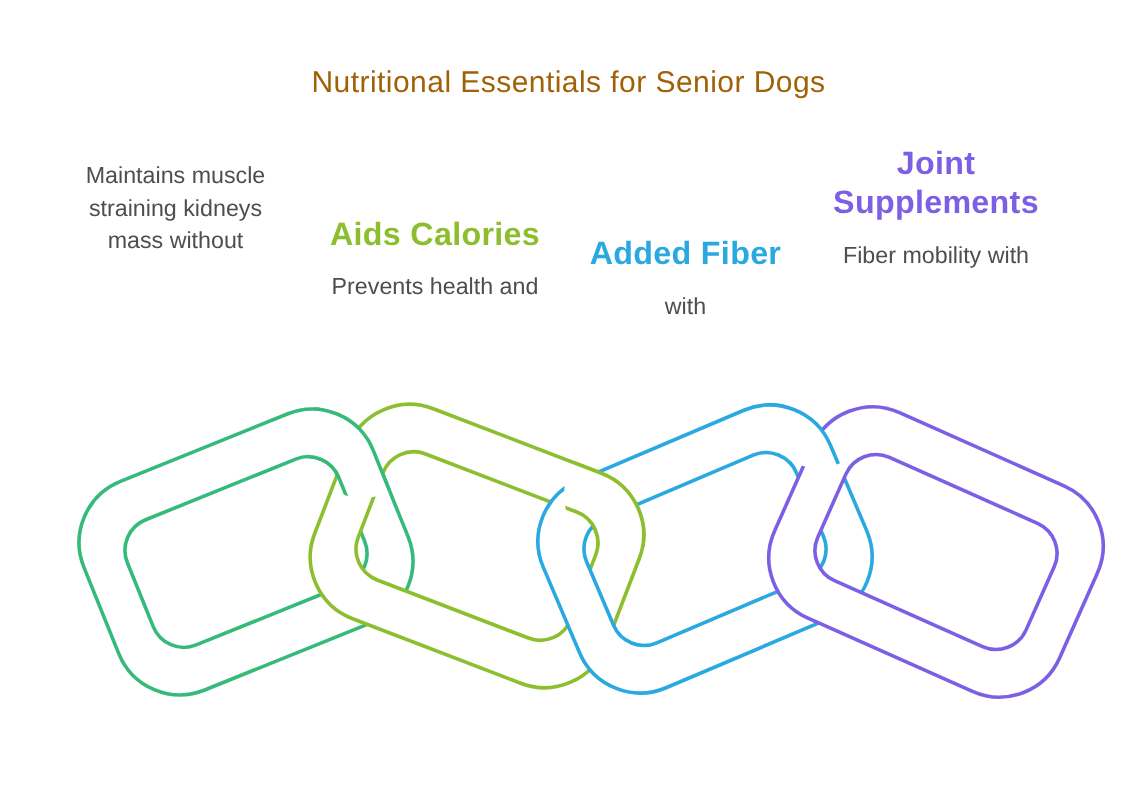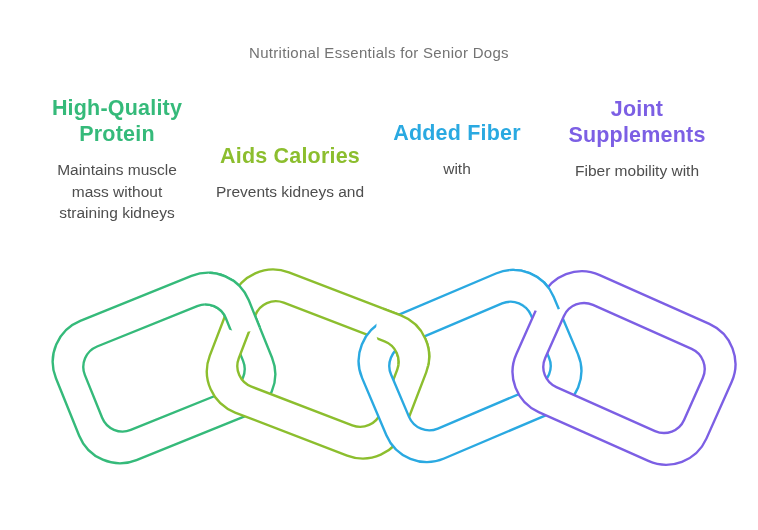--- a/index.html
+++ b/index.html
@@ -15,24 +15,24 @@
     overflow: hidden;
     font-family: "Liberation Sans", "DejaVu Sans", sans-serif;
   }
   .title {
     position: absolute;
     top: 44px;
     left: 0;
     width: 758px;
     margin: 0;
     text-align: center;
-    font-size: 15px;
+    font-size: 20px;
     font-weight: 400;
     letter-spacing: 0.3px;
-    color: #737373;
+    color: #a16207;
   }
   .col {
     position: absolute;
     width: 174px;
     text-align: center;
   }
   .col .heading {
     font-size: 21.5px;
     line-height: 26px;
     font-weight: 700;
@@ -41,55 +41,54 @@
   .col .desc {
     margin-top: 12px;
     font-size: 15.5px;
     line-height: 21.5px;
     color: #4e4e4e;
   }
   .desc-line { display: block; }
   .col1 { left: 30px;  top: 95px;  }
   .col2 { left: 203px; top: 143px; }
   .col3 { left: 370px; top: 120px; }
-  .col4 { left: 550px; top: 96px;  }
+  .col4 { left: 537px; top: 96px;  }
   .chain {
     position: absolute;
     left: 0;
     top: 0;
     width: 758px;
     height: 530px;
     pointer-events: none;
   }
 </style>
 </head>
 <body>
 
 <div class="canvas">
 
   <h1 class="title">Nutritional Essentials for Senior Dogs</h1>
 
   <div class="col col1">
-    <div class="heading" style="color: rgb(53, 186, 122);">High-Quality Protein</div>
     <div class="desc">
       <span class="desc-line">Maintains muscle</span>
+      <span class="desc-line">straining kidneys</span>
       <span class="desc-line">mass without</span>
-      <span class="desc-line">straining kidneys</span>
     </div>
   </div>
 
   <div class="col col2">
     <div class="heading" style="color: rgb(140, 190, 46);">Aids Calories</div>
     <div class="desc">
-      <span class="desc-line">Prevents kidneys and</span>
+      <span class="desc-line">Prevents health and</span>
     </div>
   </div>
 
   <div class="col col3">
-    <div class="heading" style="color: rgb(42, 169, 225);">Added Fiber</div>
+    <div class="heading" style="color: rgb(42, 169, 225); margin-top: 36px;">Added Fiber</div>
     <div class="desc">
       <span class="desc-line">with</span>
     </div>
   </div>
 
   <div class="col col4">
     <div class="heading" style="color: rgb(124, 95, 228);">Joint Supplements</div>
     <div class="desc">
       <span class="desc-line">Fiber mobility with</span>
     </div>

